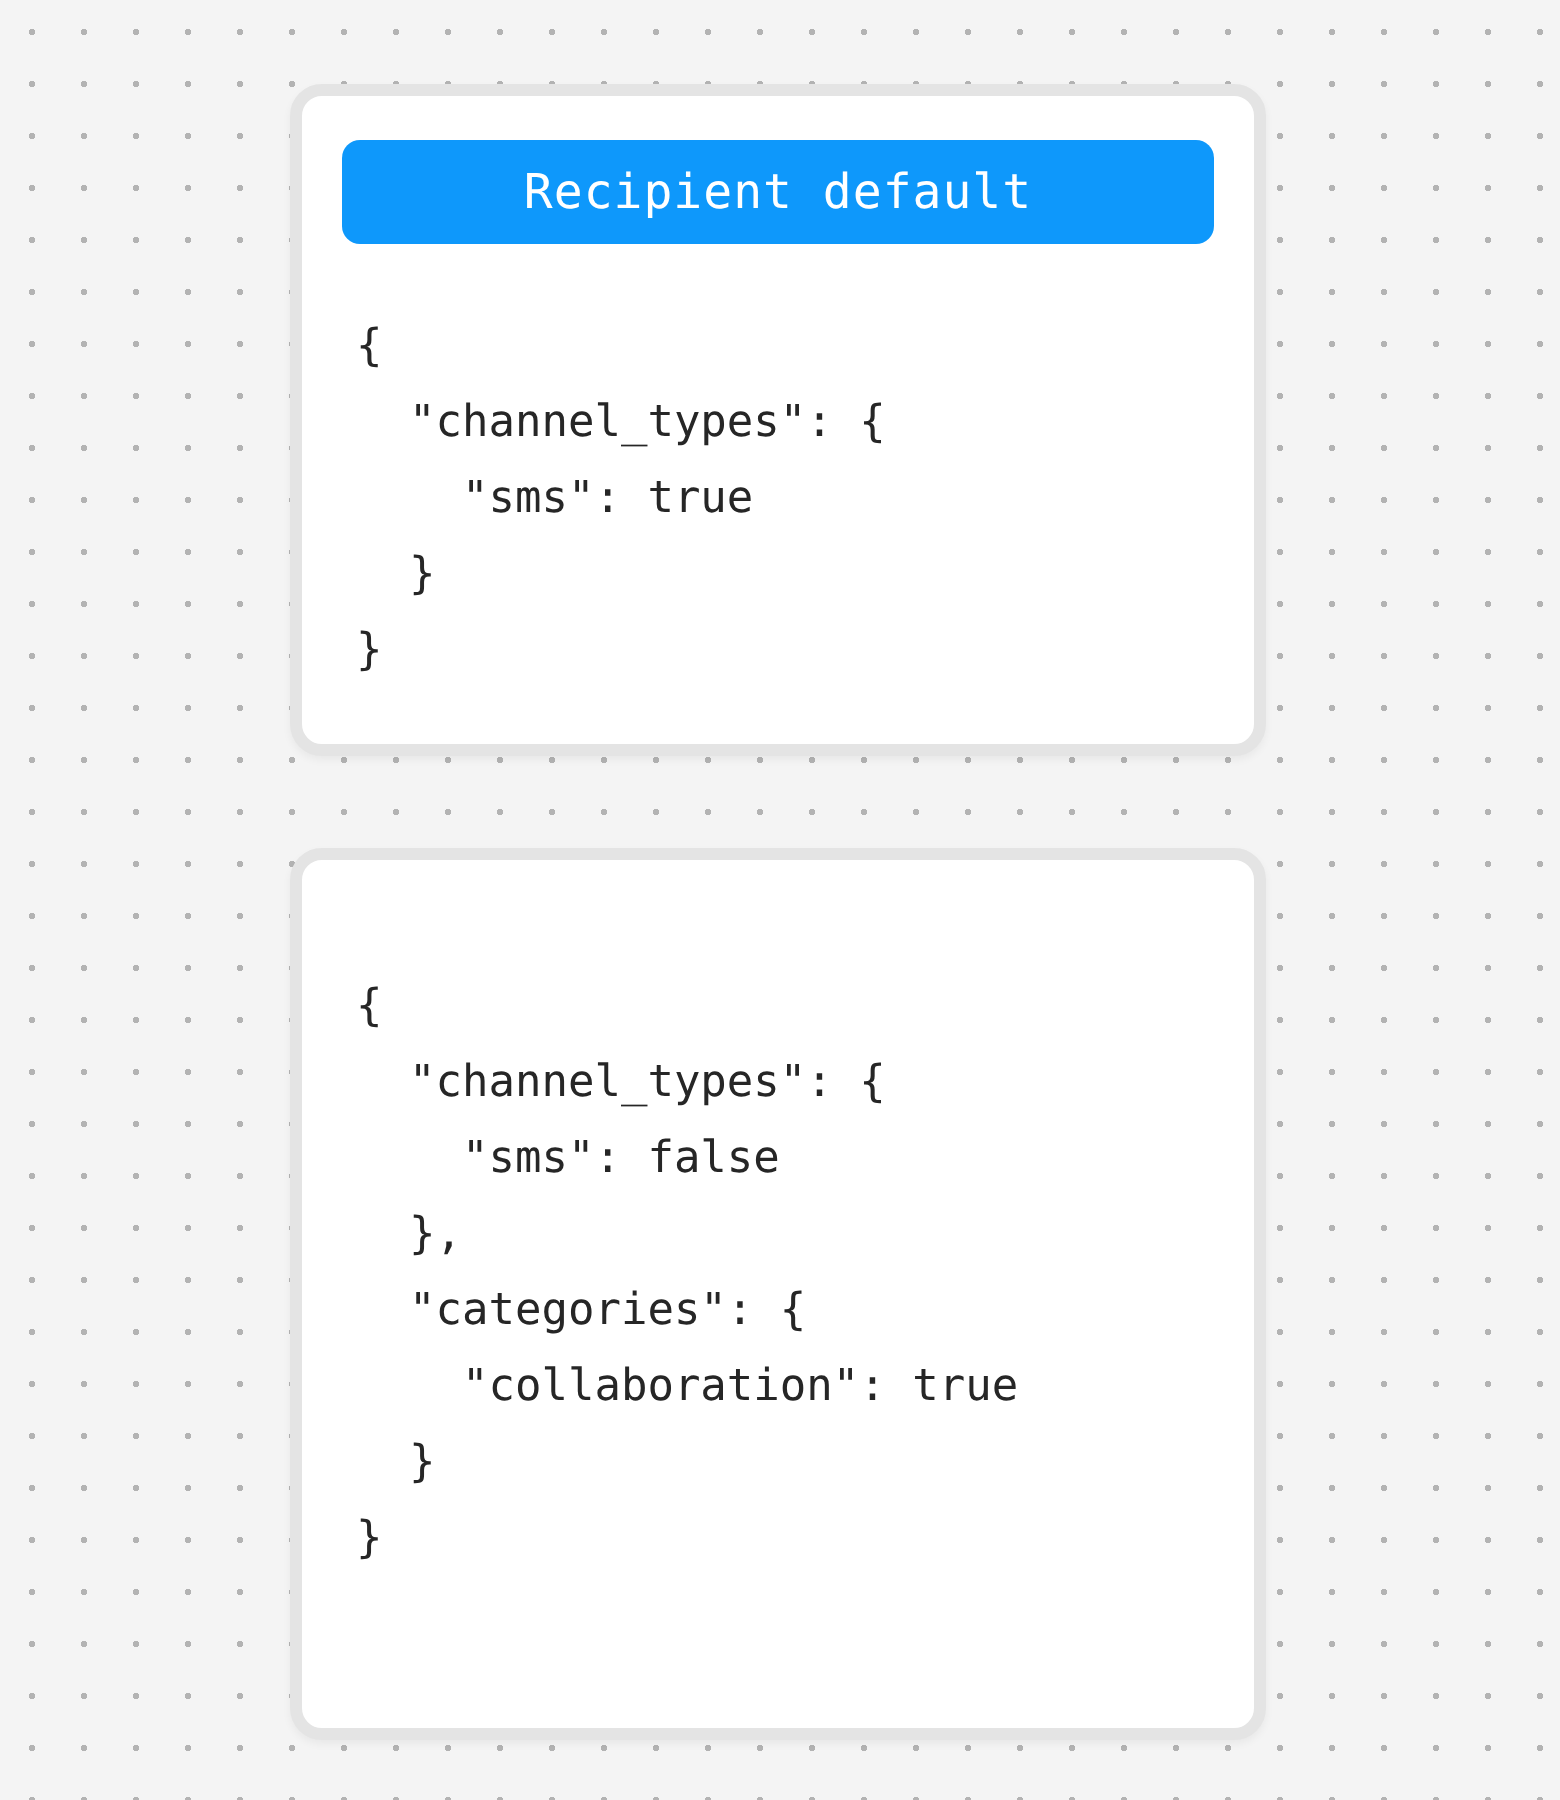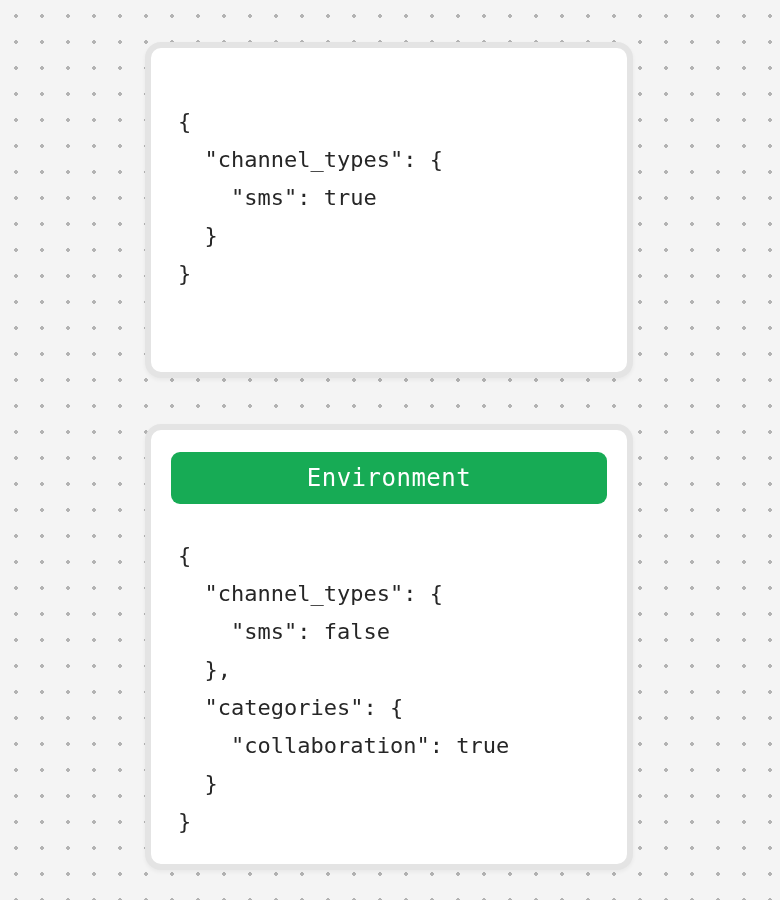--- a/index.html
+++ b/index.html
@@ -54,29 +54,29 @@
     color: #262626;
     white-space: pre;
   }
 </style>
 </head>
 <body>
 
 <div>
 
   <section class="card card-top">
+    <div class="banner" style="background-color: rgb(14, 152, 251);">Recipient default</div>
     <pre class="code">{
   "channel_types": {
     "sms": true
   }
 }</pre>
   </section>
 
   <section class="card card-bottom">
-    <div class="banner" style="background-color: rgb(23, 171, 85);">Environment</div>
     <pre class="code">{
   "channel_types": {
     "sms": false
   },
   "categories": {
     "collaboration": true
   }
 }</pre>
   </section>
 

